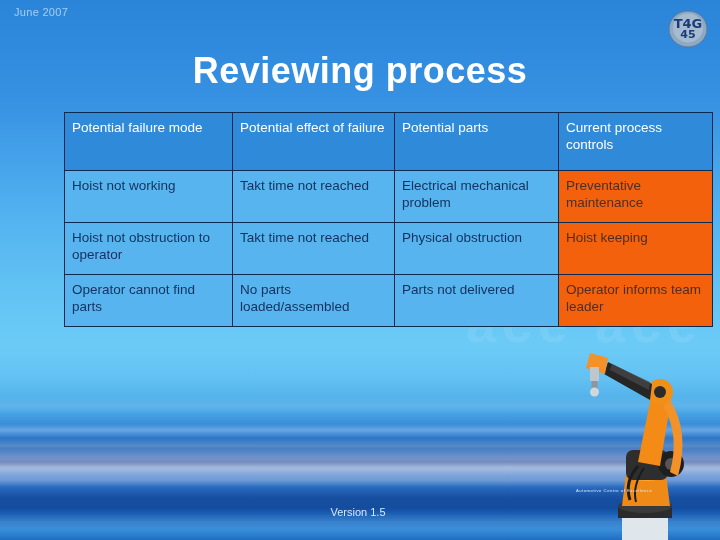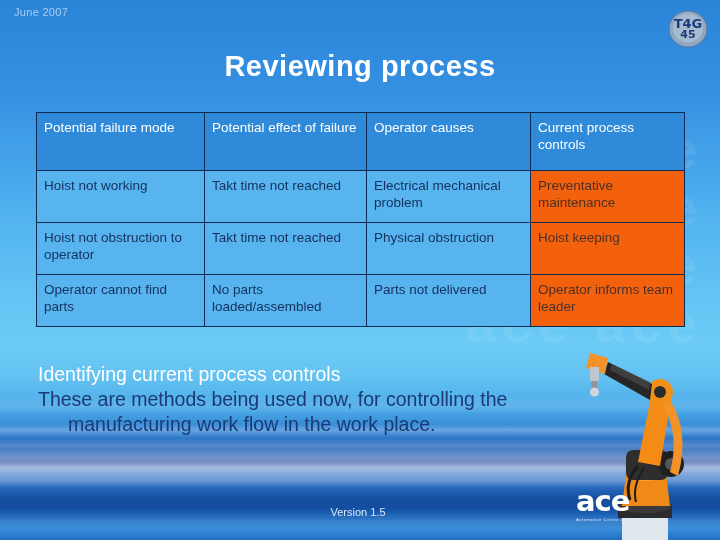--- a/index.html
+++ b/index.html
@@ -105,37 +105,38 @@
     height: 40px;
     margin-top: 6px;
   }
 
   .slide-title {
     position: absolute;
     left: 0;
     right: 0;
     top: 50px;
     text-align: center;
-    font-size: 29px;
+    font-size: 36px;
     font-weight: bold;
     color: #ffffff;
     letter-spacing: 0.5px;
   }
 
   
   .tbl-wrap {
     position: absolute;
     left: 36px;
     top: 112px;
     width: 648px;
   }
   table.fmea {
     border-collapse: collapse;
     width: 648px;
     table-layout: fixed;
+    margin-left: 28px;
   }
   table.fmea th,
   table.fmea td {
     border: 1px solid #0d2a52;
     padding: 6px 7px 7px 7px;
     vertical-align: top;
     text-align: left;
     font-weight: normal;
     font-size: 13.5px;
     line-height: 17px;
@@ -259,21 +260,21 @@
       <colgroup>
         <col class="c1">
           <col class="c2">
           <col class="c3">
           <col class="c4">
       </colgroup>
       <thead>
         <tr>
           <th>Potential failure mode</th>
           <th>Potential effect of failure</th>
-          <th>Operator causes</th>
+          <th>Potential parts</th>
           <th>Current process controls</th>
         </tr>
       </thead>
       <tbody>
         <tr>
           <td class="cell-blue">Hoist not working</td>
           <td class="cell-blue">Takt time not reached</td>
           <td class="cell-blue">Electrical mechanical problem</td>
           <td class="cell-orange">Preventative maintenance</td>
         </tr>
@@ -286,25 +287,20 @@
         <tr>
           <td class="cell-blue">Operator cannot find parts</td>
           <td class="cell-blue">No parts loaded/assembled</td>
           <td class="cell-blue">Parts not delivered</td>
           <td class="cell-orange">Operator informs team leader</td>
         </tr>
       </tbody>
     </table>
   </div>
 
-  <div class="body-copy">
-    <div class="copy-line lead">Identifying current process controls</div>
-    <div class="copy-line sub">These are methods being used now, for controlling the</div>
-    <div class="copy-line sub indent">manufacturing work flow in the work place.</div>
-  </div>
 
   <div class="robot">
     <svg viewBox="0 0 120 200" width="120" height="200">
 
       <rect x="44" y="176" width="46" height="24" fill="#dfe6ec"></rect>
       <rect x="40" y="166" width="54" height="12" fill="#2b2b2b"></rect>
       <ellipse cx="67" cy="166" rx="27" ry="7" fill="#3a3a3a"></ellipse>
 
       <path d="M44 166 L48 134 L88 134 L92 166 Z" fill="#f08a16"></path>
       <ellipse cx="68" cy="134" rx="20" ry="7" fill="#ffa62e"></ellipse>
@@ -329,19 +325,18 @@
       <rect x="12" y="27" width="9" height="14" fill="#bfc6cc"></rect>
       <rect x="13.5" y="41" width="6" height="9" fill="#8e969c"></rect>
       <circle cx="16.5" cy="52" r="4.5" fill="#cfd6dc"></circle>
 
       <path d="M60 126 Q46 142 52 160" stroke="#1c1c1c" stroke-width="3" fill="none"></path>
       <path d="M66 128 Q54 146 58 162" stroke="#1c1c1c" stroke-width="2" fill="none"></path>
     </svg>
   </div>
 
   <div class="ace-logo">
-    <div class="ace-word">ace</div>
     <div class="ace-tag">Automotive Centre of Excellence</div>
   </div>
 
   <div class="version">Version 1.5</div>
 
 </div>
 
 </body></html>

